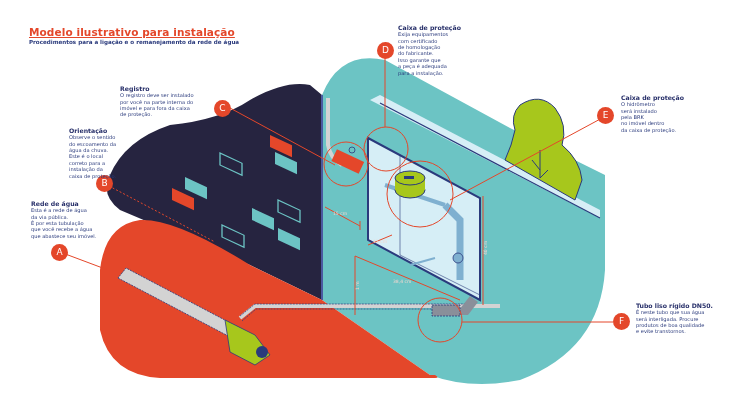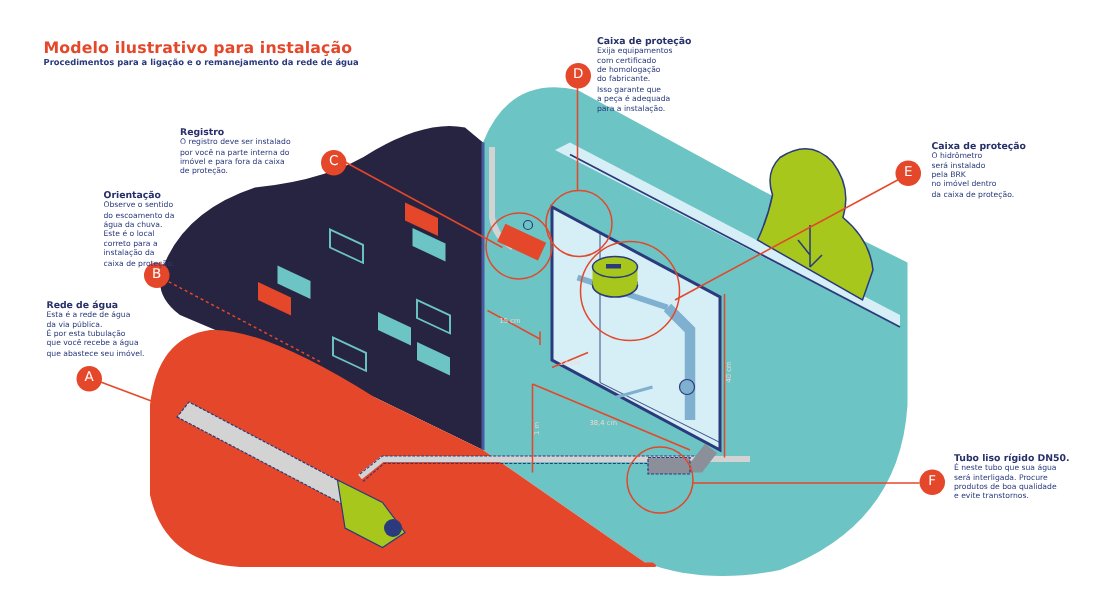--- a/index.html
+++ b/index.html
@@ -1,17 +1,17 @@
 <!DOCTYPE html>
 <html><head>
 <meta charset="utf-8">
 <style>
   html, body { margin: 0; padding: 0; background: #ffffff; }
   body { width: 737px; height: 410px; position: relative; overflow: hidden; font-family: "Liberation Sans", sans-serif; }
-  .title { position: absolute; left: 29px; top: 26px; font-size: 10.5px; font-weight: bold; color: #e4472a; letter-spacing: 0.1px; font-family: "DejaVu Sans", sans-serif; }
+  .title { position: absolute; left: 29px; top: 26px; font-size: 10.5px; font-weight: bold; color: #e4472a; letter-spacing: 0.1px; font-family: "DejaVu Sans", sans-serif; text-decoration: underline; }
   .subtitle { position: absolute; left: 29px; top: 39px; font-size: 5.6px; font-weight: bold; color: #2a3a7c; font-family: "DejaVu Sans", sans-serif; }
   svg.art { position: absolute; left: 0; top: 0; }
   .note { position: absolute; color: #2a3a7c; font-family: "DejaVu Sans", sans-serif; font-size: 5.1px; line-height: 6.4px; }
   .note .h { font-weight: bold; font-size: 6.2px; line-height: 7.2px; color: #28306a; }
   .note .b { white-space: pre-line; }
   .badge { position: absolute; width: 17px; height: 17px; border-radius: 50%; background: #e4472a; color: #fff; font-size: 9px; text-align: center; line-height: 17px; font-family: "DejaVu Sans", sans-serif; }
   .meas { font-family: "DejaVu Sans", sans-serif; font-size: 4.5px; fill: #f2d7cf; }
 </style>
 </head>
 <body>

